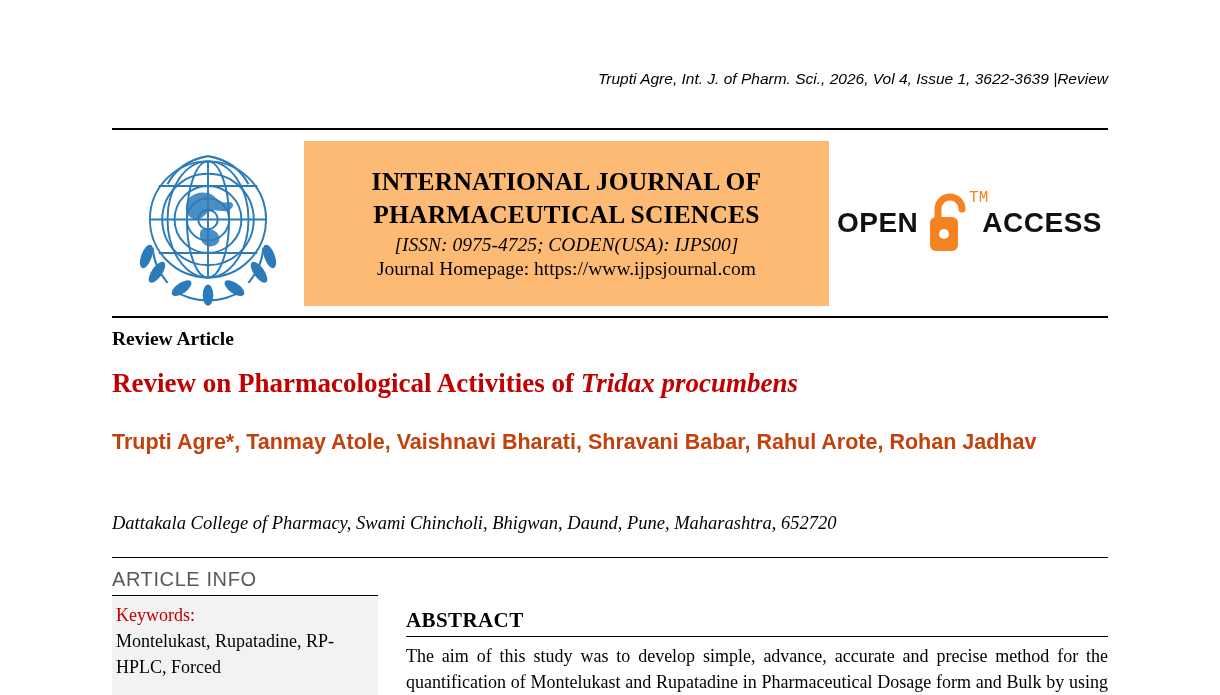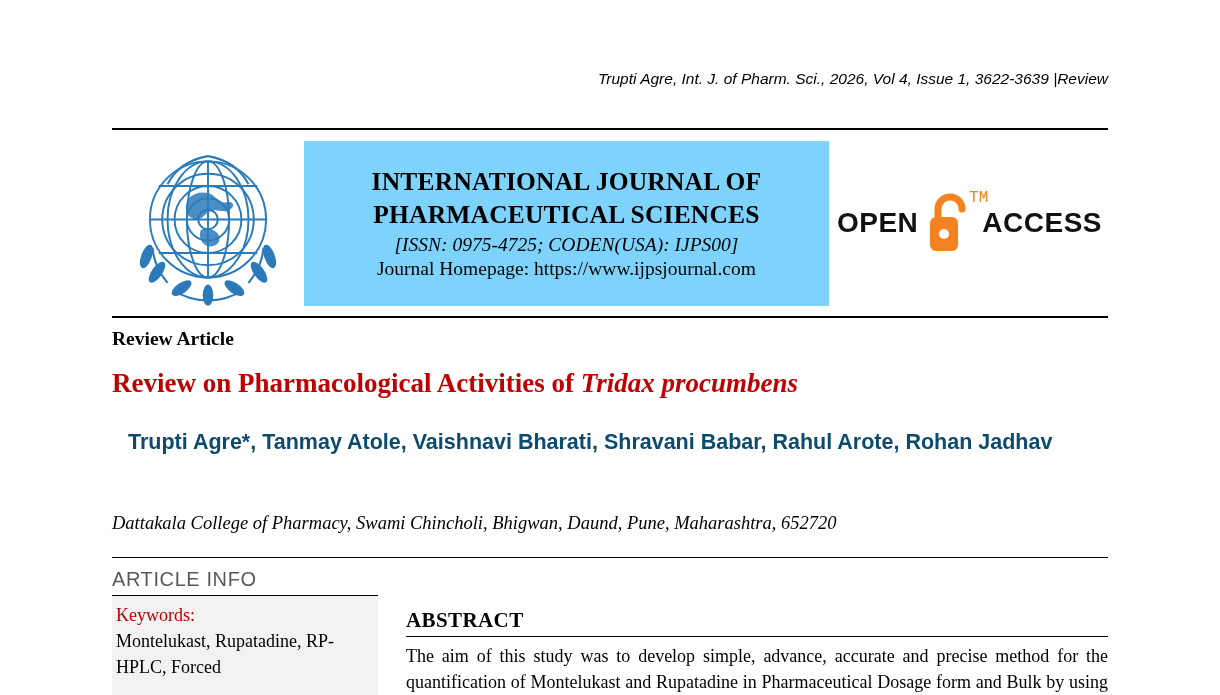--- a/index.html
+++ b/index.html
@@ -51,21 +51,21 @@
   .logo-un {
     width: 176px;
     height: 176px;
     margin-left: 8px;
     flex: 0 0 auto;
     display: flex;
     align-items: center;
     justify-content: center;
   }
   .journal-box {
-    background: #7dd3fc;
+    background: #fdba74;
     width: 525px;
     height: 165px;
     box-sizing: border-box;
     display: flex;
     flex-direction: column;
     align-items: center;
     justify-content: center;
     text-align: center;
     padding: 4px 6px;
   }
@@ -143,22 +143,21 @@
   
   .authors {
     position: absolute;
     top: 426px;
     left: 112px;
     width: 960px;
     font-family: "Liberation Sans", sans-serif;
     font-weight: bold;
     font-size: 21.5px;
     line-height: 1.55;
-    color: #0c4a6e;
-    margin-left: 16px;
+    color: #c2410c;
   }
 
   
   .affiliation {
     position: absolute;
     top: 513px;
     left: 112px;
     width: 1000px;
     font-family: "Liberation Serif", serif;
     font-style: italic;

